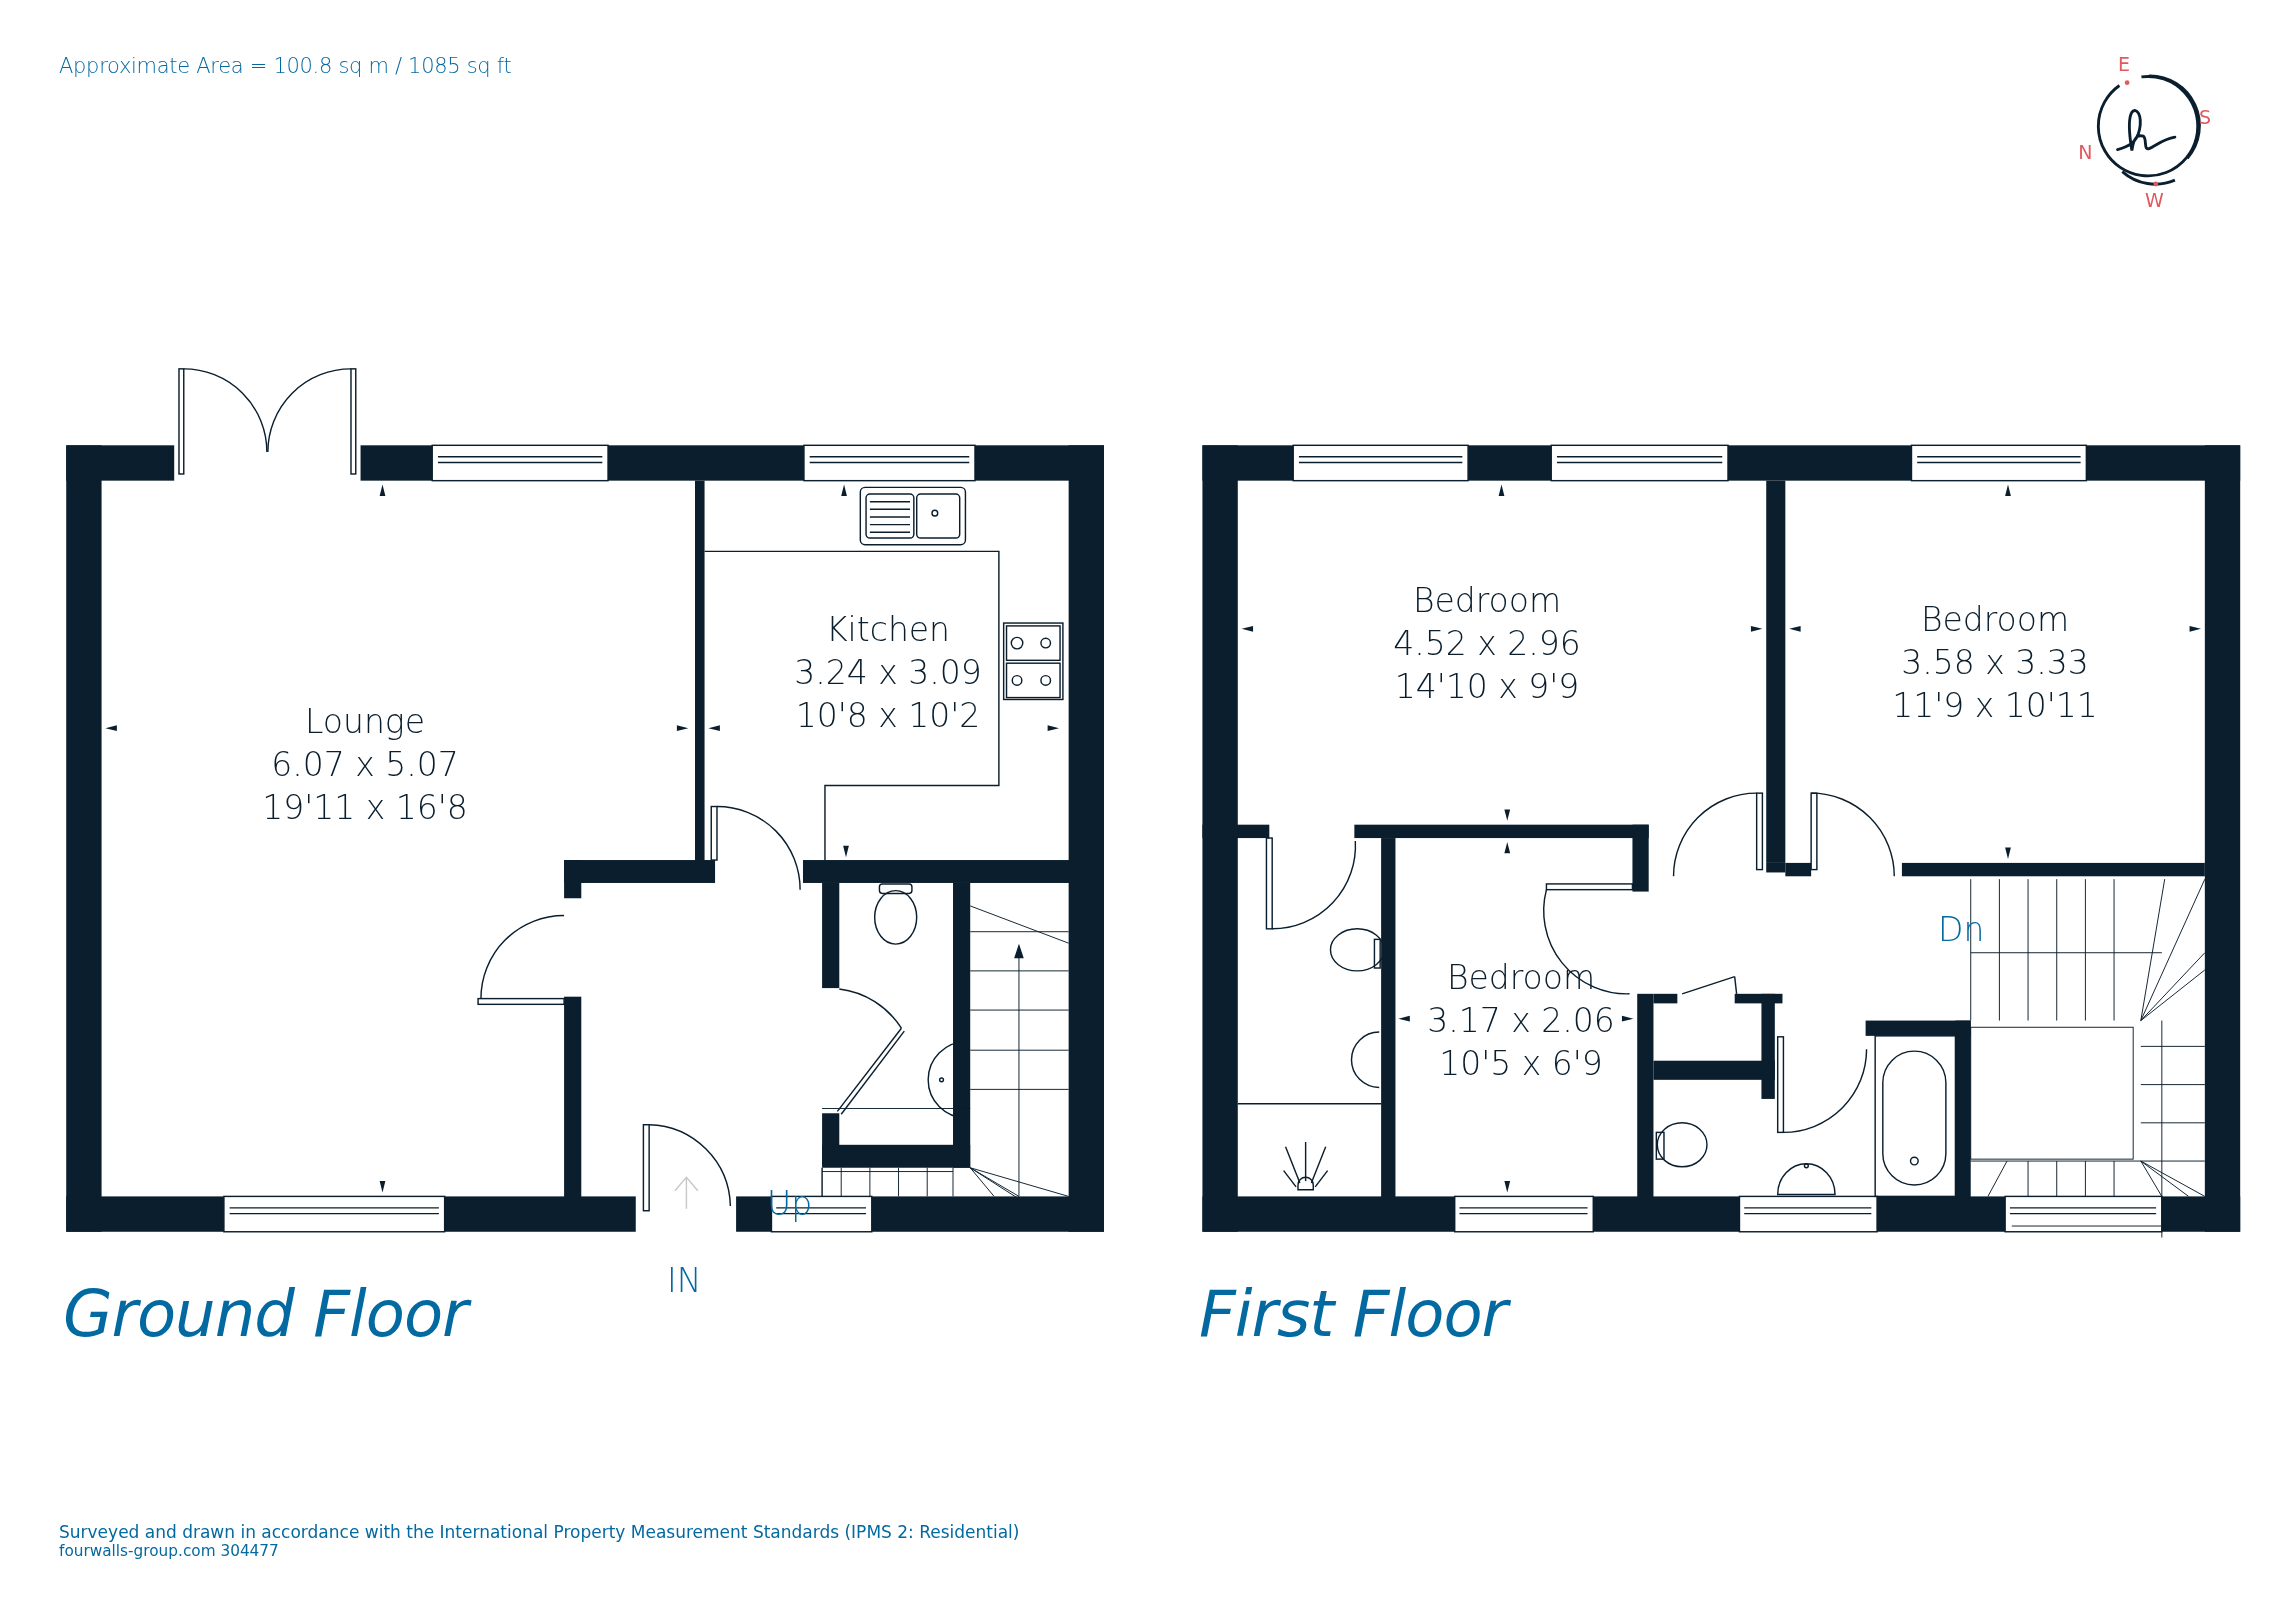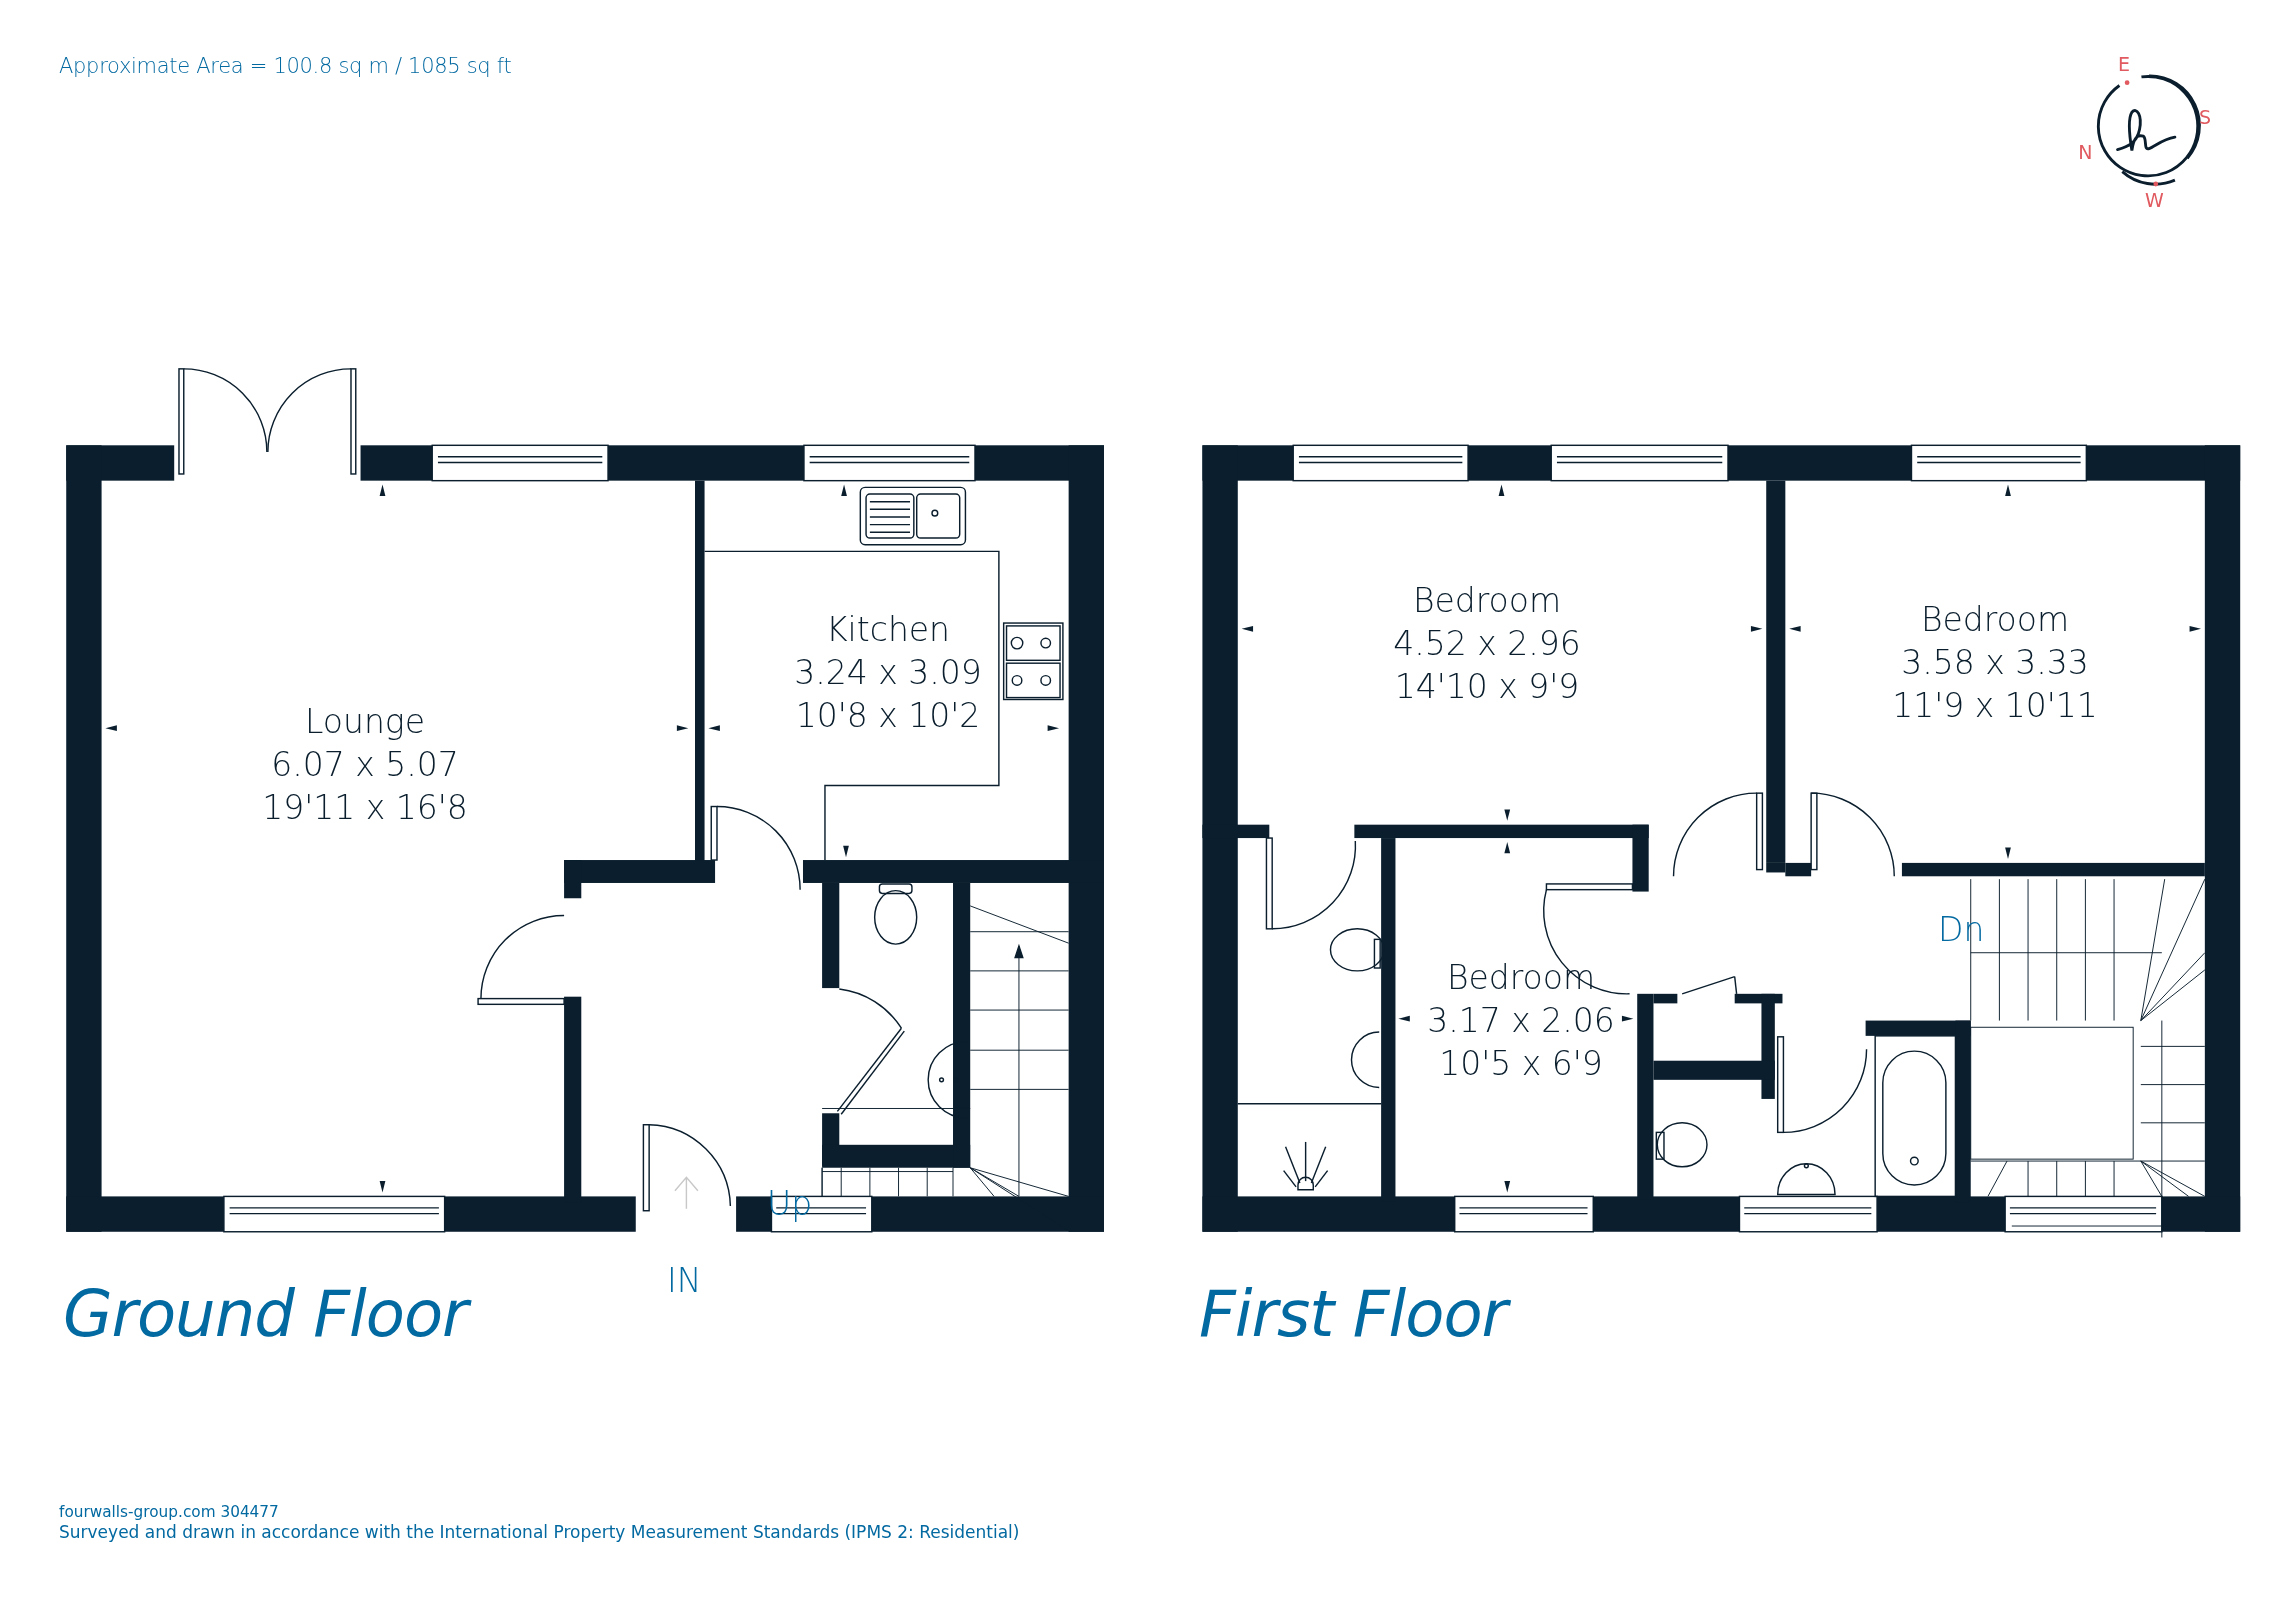--- a/index.html
+++ b/index.html
@@ -1,21 +1,21 @@
 <!DOCTYPE html>
 <html><head>
 <meta charset="utf-8">
 <style>
   html,body{margin:0;padding:0;background:#fff;}
   body{width:2294px;height:1614px;position:relative;overflow:hidden;font-family:"DejaVu Sans","Liberation Sans",sans-serif;color:#0a1e2d;}
   svg.plan{position:absolute;left:0;top:0;width:2294px;height:1614px;}
   .txt{position:absolute;white-space:nowrap;color:#0369a1;}
   .hdr{left:59px;top:54px;font-size:21px;font-weight:300;letter-spacing:-0.3px;}
   .foot1{left:59px;top:1522px;font-size:17px;}
-  .foot2{left:59px;top:1503px;font-size:15.3px;}
+  .foot2{left:59px;top:1542px;font-size:15.3px;}
   .floor-title{font-size:64px;font-weight:300;letter-spacing:-1px;font-style:italic;}
   .room{position:absolute;text-align:center;font-size:33px;line-height:43px;font-weight:300;transform:translateX(-50%);}
   .lbl{font-size:33px;font-weight:300;}
   .compass-l{position:absolute;font-size:19px;color:#e05a5f;}
 </style>
 </head>
 <body>
 
 <div class="txt hdr">Approximate Area = 100.8 sq m / 1085 sq ft</div>
 

